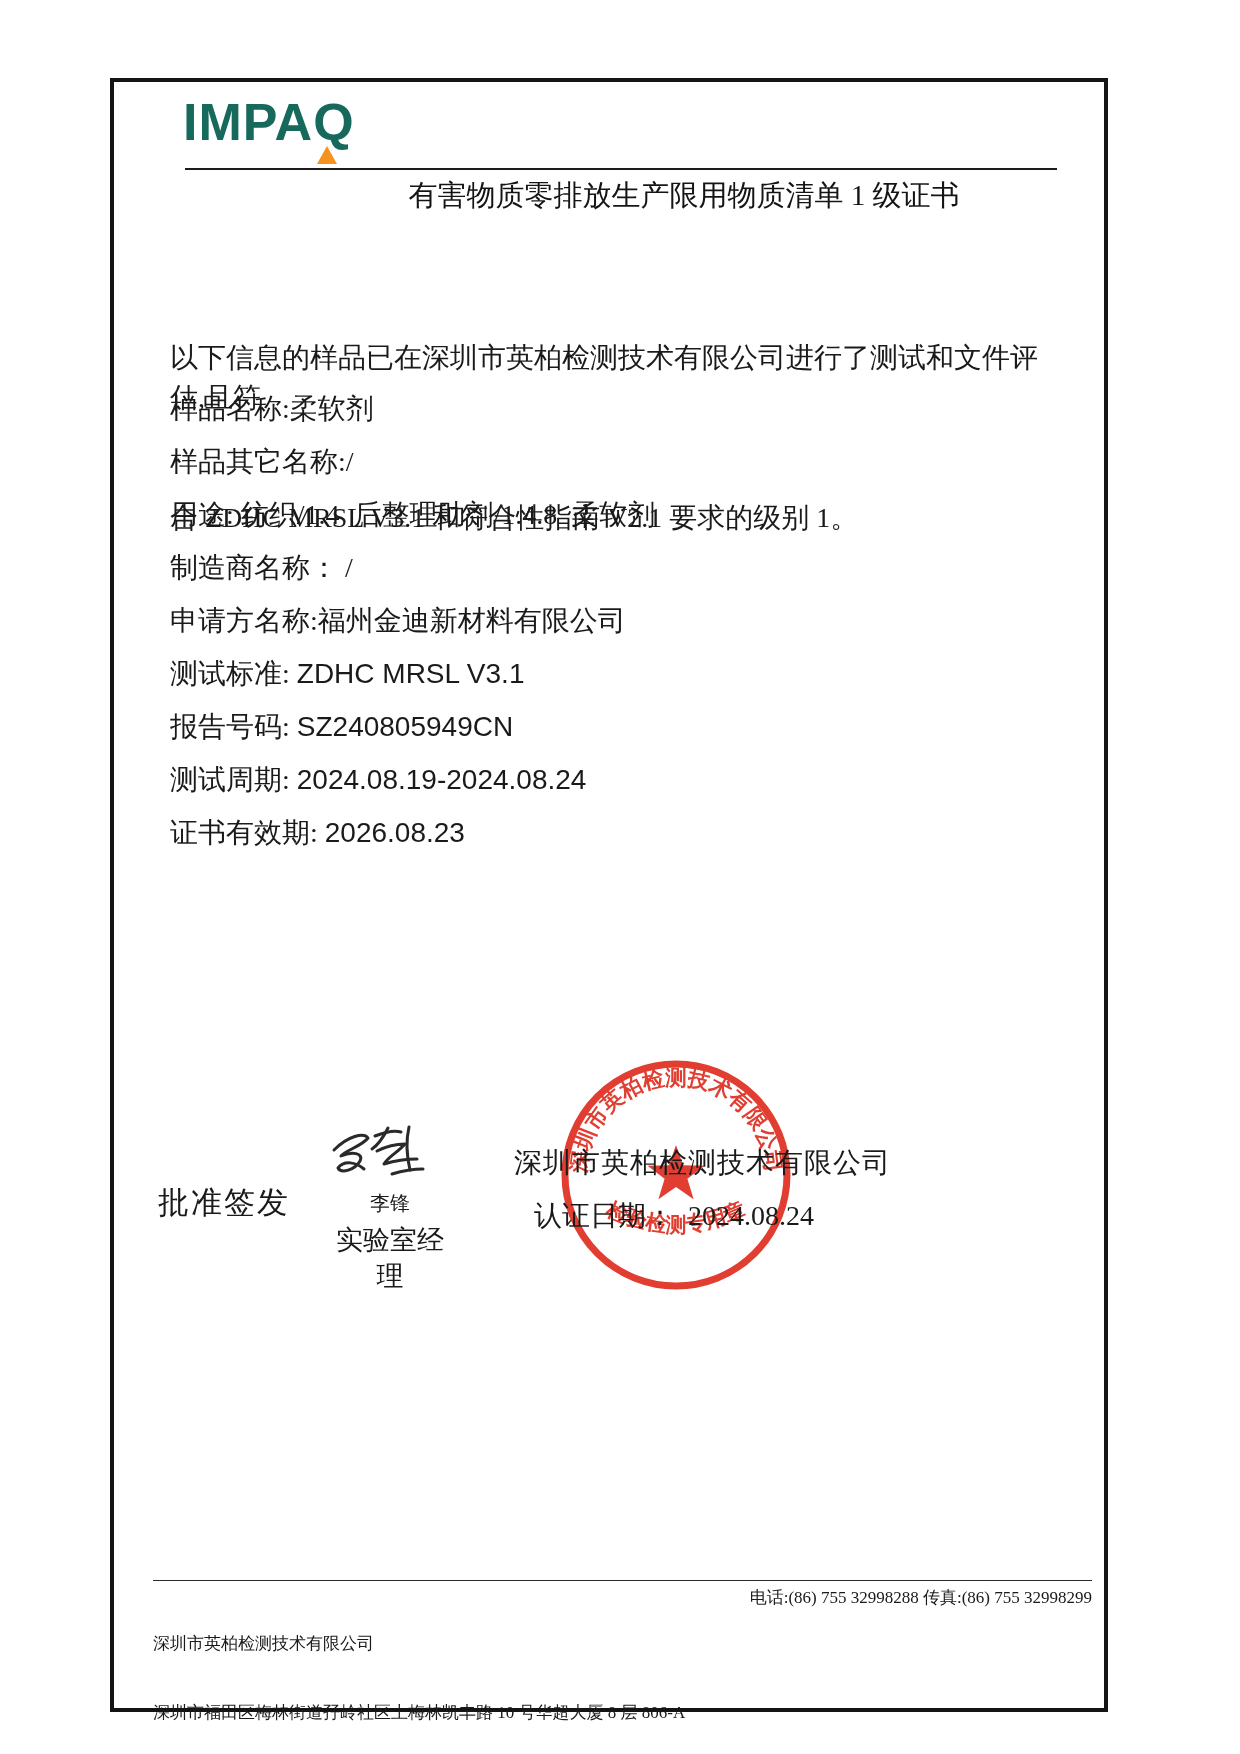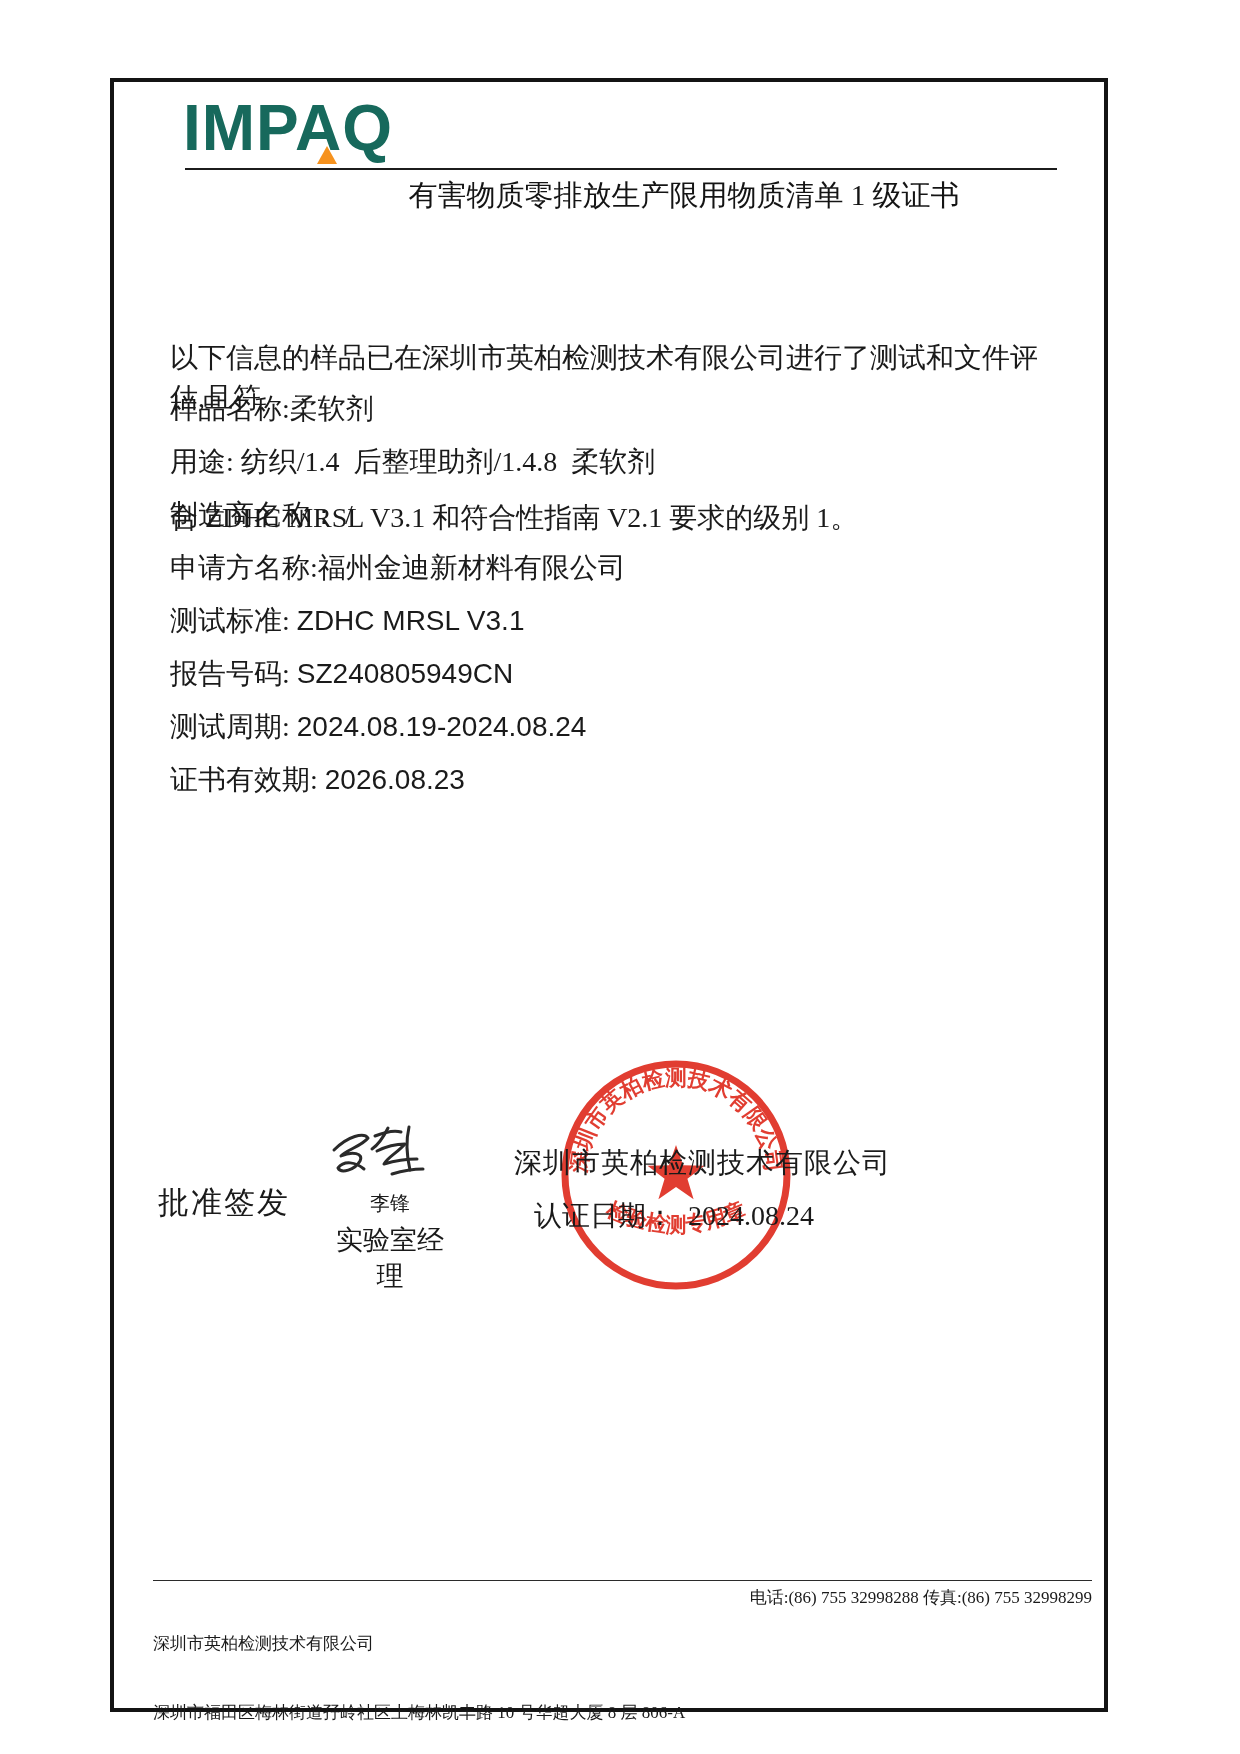--- a/index.html
+++ b/index.html
@@ -13,21 +13,21 @@
   }
   .frame{
     position:absolute;left:110px;top:78px;
     width:998px;height:1634px;
     box-sizing:border-box;
     border:4px solid #141414;
   }
   .logo{
     position:absolute;left:183px;top:96px;
     font-family:"Liberation Sans","DejaVu Sans",sans-serif;
-    font-weight:800;font-size:64px;letter-spacing:1px;
+    font-weight:800;font-size:52px;letter-spacing:1px;
     color:#17695C;line-height:1;
   }
   .logo-triangle{
     position:absolute;left:317px;top:146px;
     width:0;height:0;
     border-left:10px solid transparent;
     border-right:10px solid transparent;
     border-bottom:18px solid #F6921E;
   }
   .logo-underline{
@@ -98,20 +98,21 @@
 
   <div class="doc-title">有害物质零排放生产限用物质清单 1 级证书</div>
 
   <div class="intro">
     <div>以下信息的样品已在深圳市英柏检测技术有限公司进行了测试和文件评估,且符</div>
     <div>合 ZDHC MRSL V3.1 和符合性指南 V2.1 要求的级别 1。</div>
   </div>
 
   <div class="details">
     <div class="detail-row"><span>样品名称:</span><span>柔软剂</span></div>
+    <div class="detail-row"><span>样品其它名称:</span><span>/</span></div>
     <div class="detail-row"><span>用途: </span><span>纺织/1.4  后整理助剂/1.4.8  柔软剂</span></div>
     <div class="detail-row"><span>制造商名称： </span><span>/</span></div>
     <div class="detail-row"><span>申请方名称:</span><span>福州金迪新材料有限公司</span></div>
     <div class="detail-row"><span>测试标准: </span><span class="latin">ZDHC MRSL V3.1</span></div>
     <div class="detail-row"><span>报告号码: </span><span class="latin">SZ240805949CN</span></div>
     <div class="detail-row"><span>测试周期: </span><span class="latin">2024.08.19-2024.08.24</span></div>
     <div class="detail-row"><span>证书有效期: </span><span class="latin">2026.08.23</span></div>
   </div>
 
   <div class="approval-label">批准签发</div>

